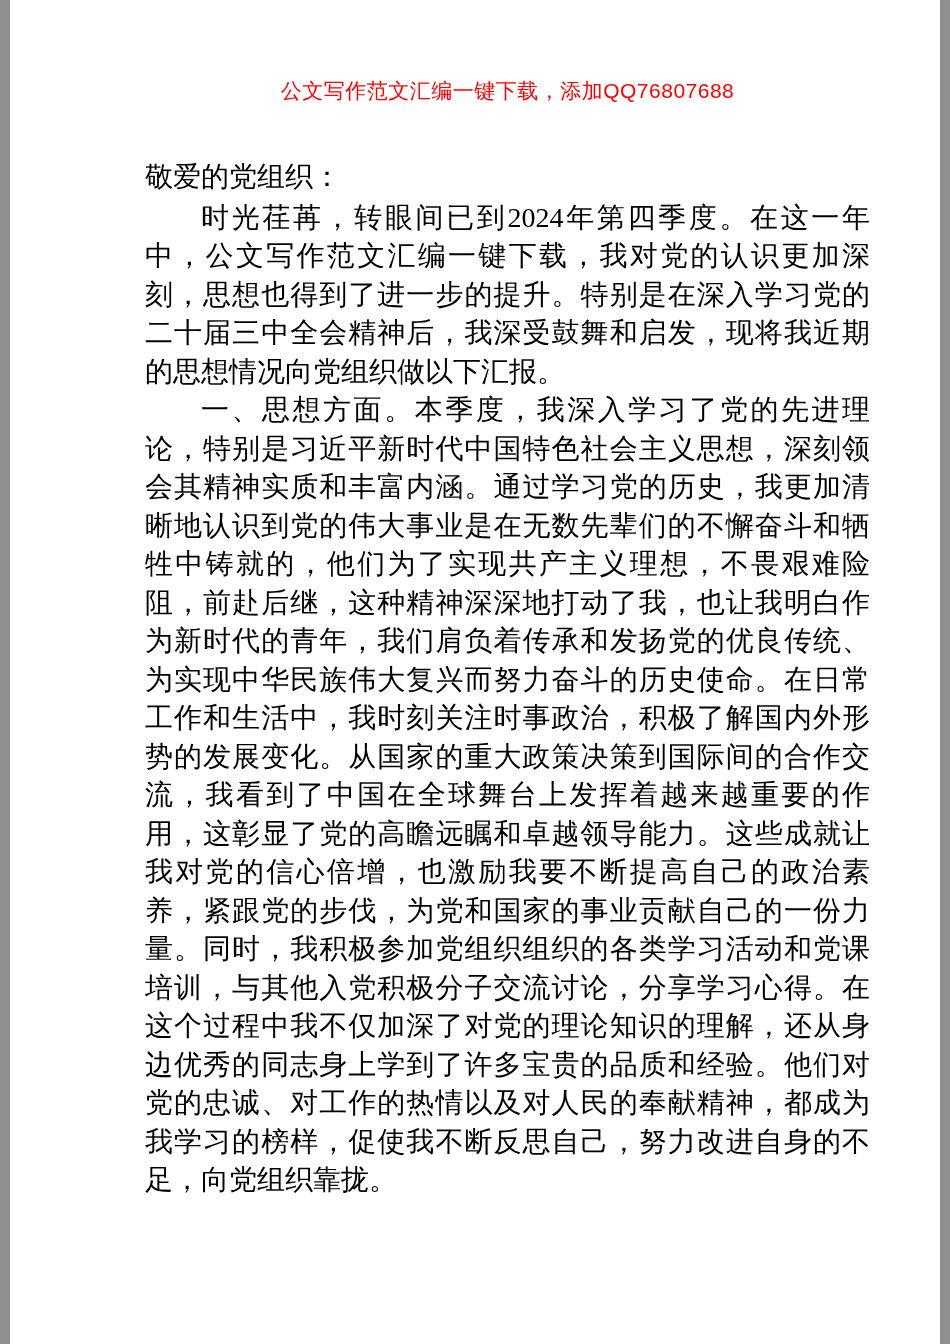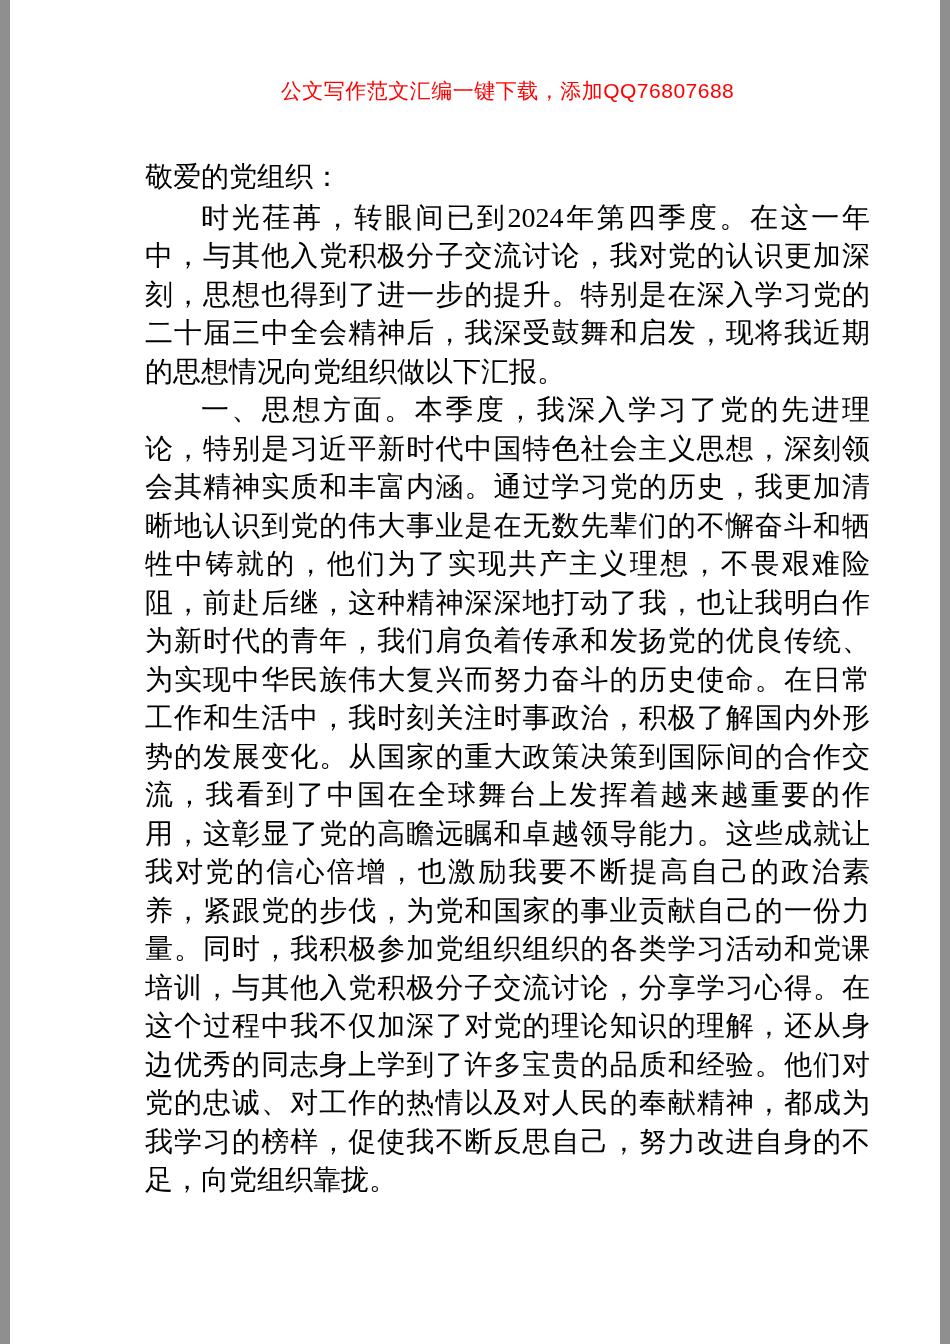--- a/index.html
+++ b/index.html
@@ -76,20 +76,20 @@
 <div class="viewer">
   <div class="side-strip left"></div>
 
   <div class="page">
     <div class="header-notice">公文写作范文汇编一键下载，添加QQ76807688</div>
 
 
     <div class="body-text">
       <p class="salutation">敬爱的党组织：</p>
 
-      <p class="para">时光荏苒，转眼间已到2024年第四季度。在这一年中，与其他入党积极分子交流讨论，我对党的认识更加深刻，思想也得到了进一步的提升。特别是在深入学习党的二十届三中全会精神后，我深受鼓舞和启发，现将我近期的思想情况向党组织做以下汇报。</p>
+      <p class="para">时光荏苒，转眼间已到2024年第四季度。在这一年中，公文写作范文汇编一键下载，我对党的认识更加深刻，思想也得到了进一步的提升。特别是在深入学习党的二十届三中全会精神后，我深受鼓舞和启发，现将我近期的思想情况向党组织做以下汇报。</p>
 
       <p class="para">一、思想方面。本季度，我深入学习了党的先进理论，特别是习近平新时代中国特色社会主义思想，深刻领会其精神实质和丰富内涵。通过学习党的历史，我更加清晰地认识到党的伟大事业是在无数先辈们的不懈奋斗和牺牲中铸就的，他们为了实现共产主义理想，不畏艰难险阻，前赴后继，这种精神深深地打动了我，也让我明白作为新时代的青年，我们肩负着传承和发扬党的优良传统、为实现中华民族伟大复兴而努力奋斗的历史使命。在日常工作和生活中，我时刻关注时事政治，积极了解国内外形势的发展变化。从国家的重大政策决策到国际间的合作交流，我看到了中国在全球舞台上发挥着越来越重要的作用，这彰显了党的高瞻远瞩和卓越领导能力。这些成就让我对党的信心倍增，也激励我要不断提高自己的政治素养，紧跟党的步伐，为党和国家的事业贡献自己的一份力量。同时，我积极参加党组织组织的各类学习活动和党课培训，与其他入党积极分子交流讨论，分享学习心得。在这个过程中我不仅加深了对党的理论知识的理解，还从身边优秀的同志身上学到了许多宝贵的品质和经验。他们对党的忠诚、对工作的热情以及对人民的奉献精神，都成为我学习的榜样，促使我不断反思自己，努力改进自身的不足，向党组织靠拢。</p>
     </div>
   </div>
 
   <div class="side-strip right"></div>
 </div>
 
 </body></html>

